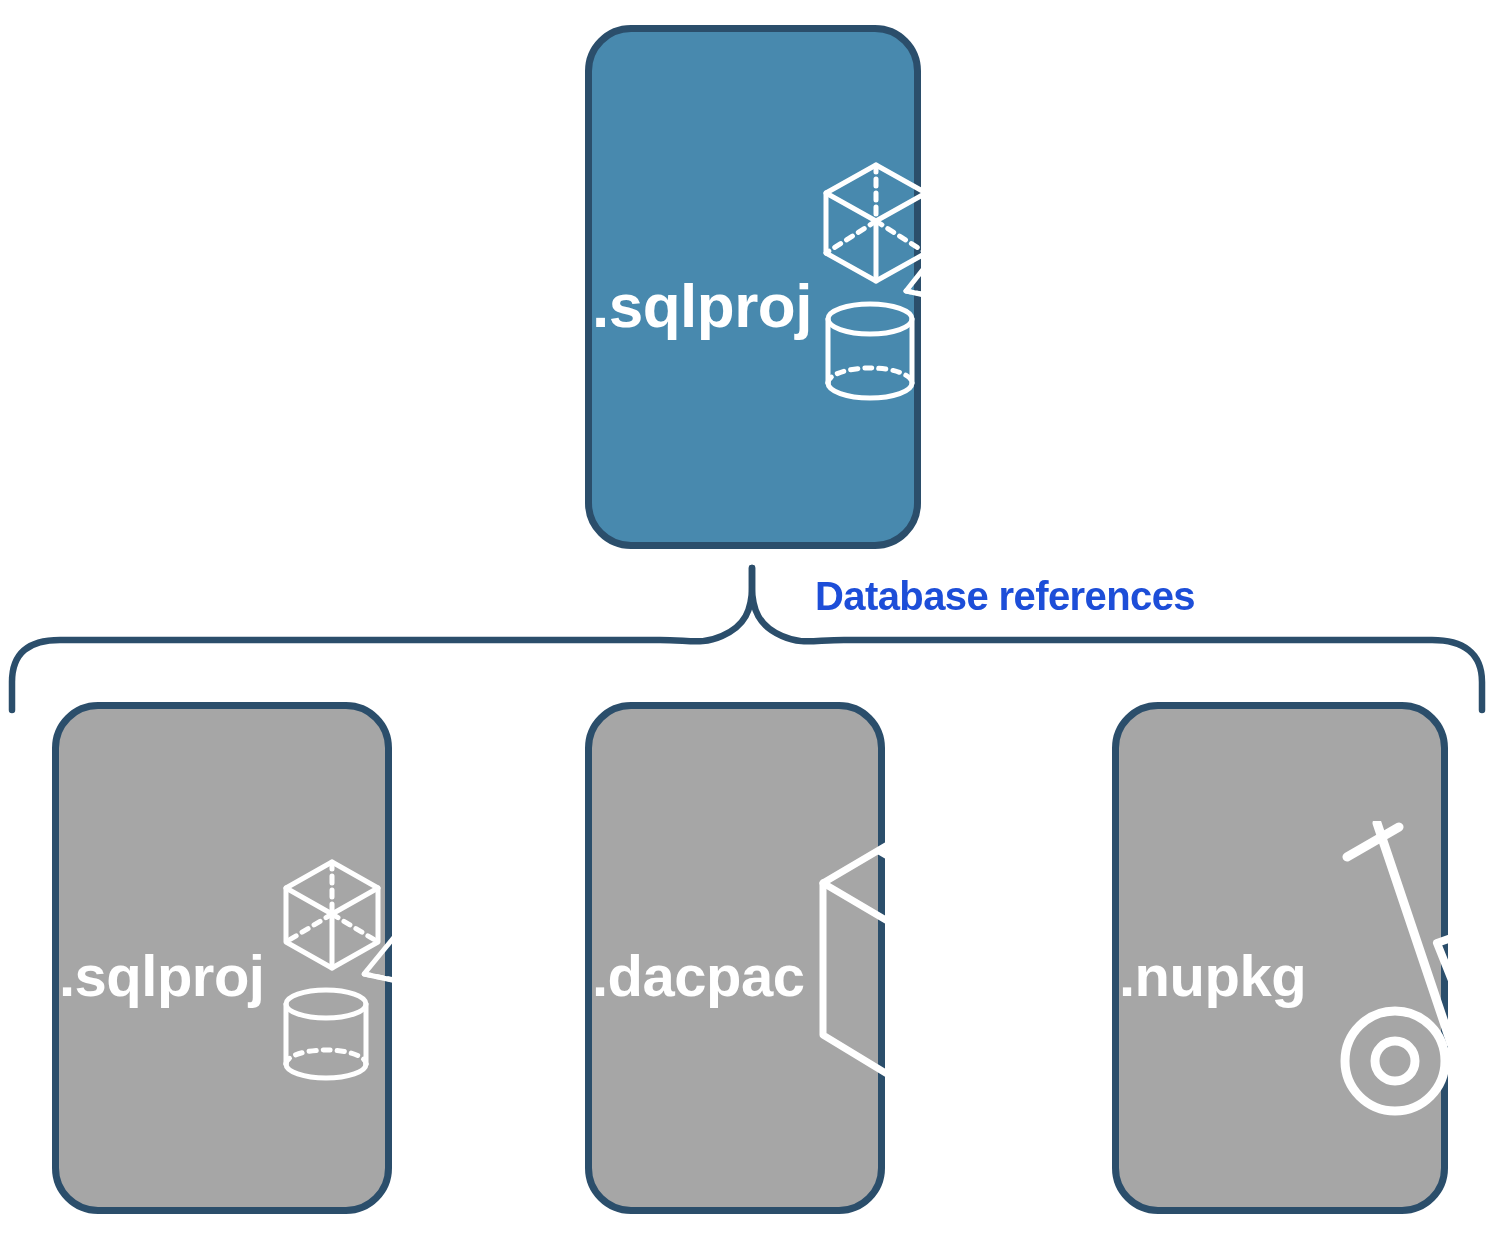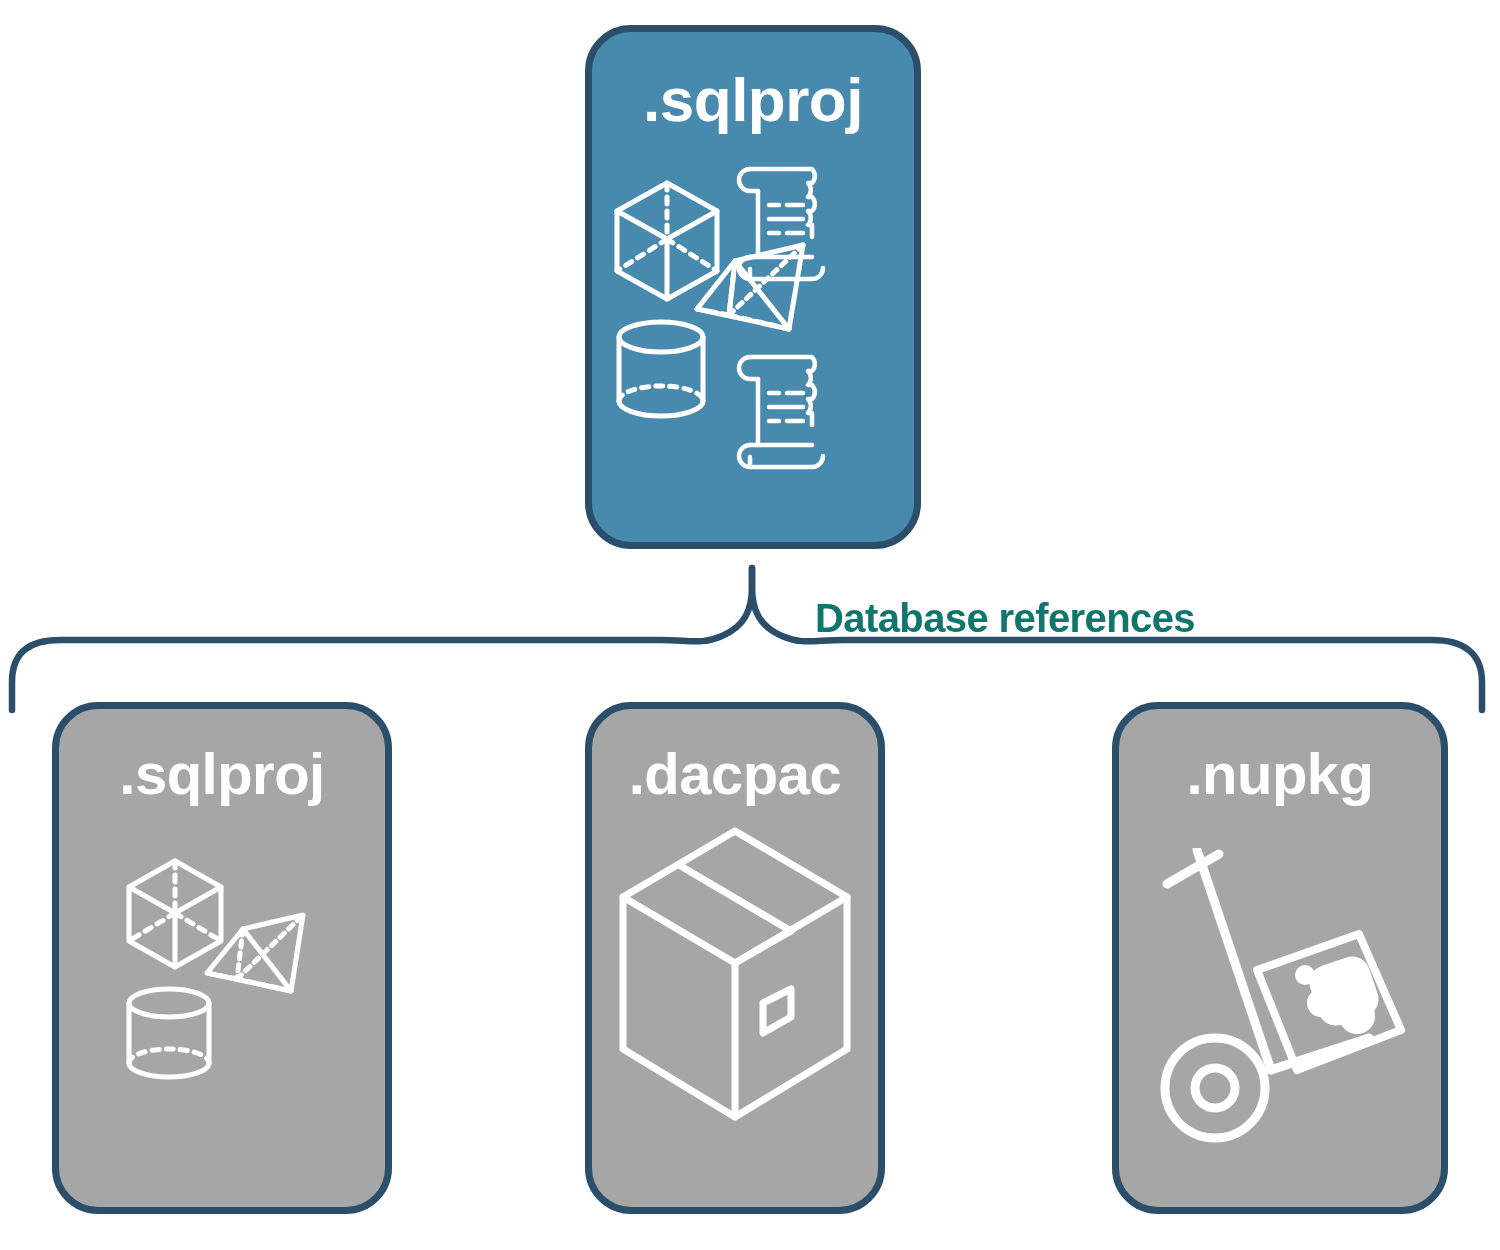--- a/index.html
+++ b/index.html
@@ -16,21 +16,20 @@
     overflow: hidden;
   }
 
   
   .card {
     position: absolute;
     box-sizing: border-box;
     border: 7px solid #2b4e6b;
     border-radius: 46px;
     display: flex;
-    flex-direction: column;
     align-items: center;
   }
   .card-title {
     color: #ffffff;
     font-weight: bold;
     letter-spacing: -0.5px;
     text-align: center;
     line-height: 1;
     white-space: nowrap;
   }
@@ -81,24 +80,24 @@
     top: 540px;
     width: 1500px;
     height: 180px;
     pointer-events: none;
   }
 
   
   #ref-label {
     position: absolute;
     left: 815px;
-    top: 596px;
+    top: 574px;
     font-size: 40px;
     font-weight: bold;
-    color: #0f766e;
+    color: #1d4ed8;
     letter-spacing: -0.6px;
     white-space: nowrap;
   }
 </style>
 </head>
 <body>
 
 <div id="stage">
 
   <div class="card" id="card-top">

